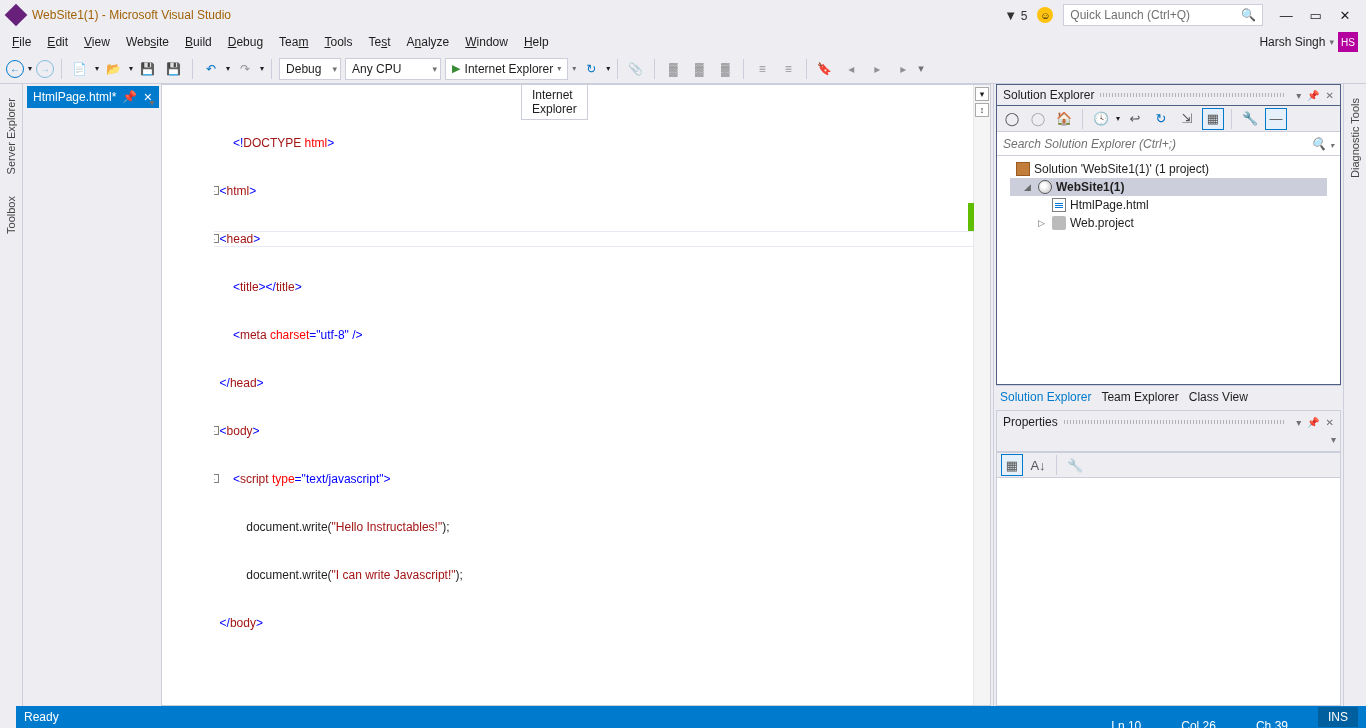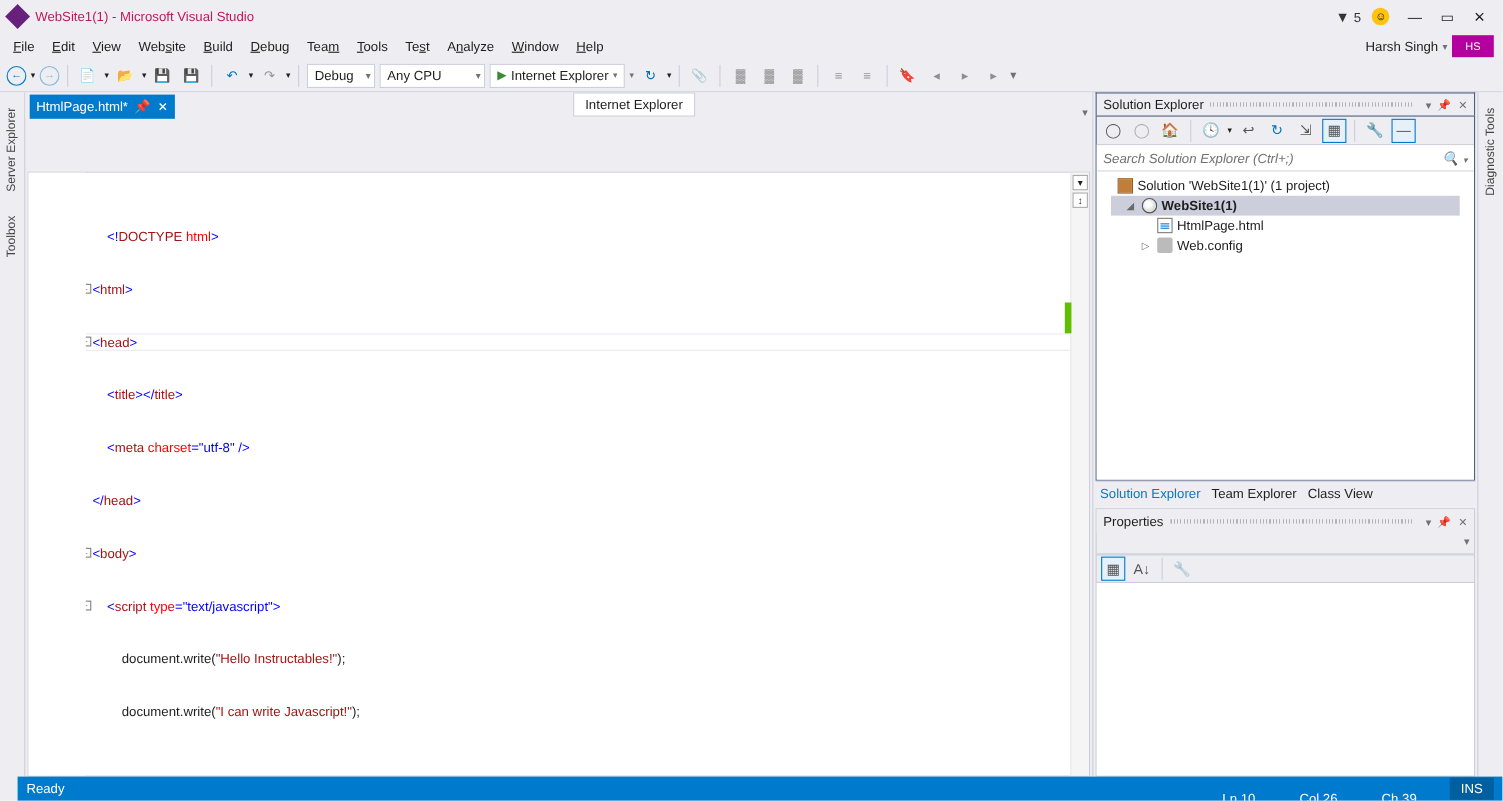--- a/index.html
+++ b/index.html
@@ -1,54 +1,54 @@
 <!DOCTYPE html>
 <html><head>
 <meta charset="utf-8">
 <style>
 * { margin: 0; padding: 0; box-sizing: border-box; font-family: 'Segoe UI', Tahoma, sans-serif; font-size: 12px; }
 body { background: #eeeef2; color: #1e1e1e; overflow: hidden; width: 1366px; height: 728px; position: relative; }
 
 
 .titlebar { height: 30px; display: flex; align-items: center; padding: 0 8px; background: #eeeef2; }
 .titlebar .vs-logo { width: 16px; height: 16px; background: #68217a; transform: rotate(45deg); margin-right: 8px; }
-.titlebar .title { color: #be185d; }
+.titlebar .title { color: #a16207; }
 .titlebar .right { margin-left: auto; display: flex; align-items: center; gap: 10px; }
 .flag { font-size: 13px; color: #333; }
 .smiley { width: 16px; height: 16px; border-radius: 50%; background: #ffc20e; display: inline-flex; align-items: center; justify-content: center; font-size: 10px; }
 .quick-launch { width: 200px; height: 22px; border: 1px solid #cccedb; background: #fff; padding: 0 6px; display: flex; align-items: center; color: #717171; justify-content: space-between; }
 .win-controls span { display: inline-block; width: 26px; text-align: center; font-size: 13px; color: #1e1e1e; cursor: default; }
 
 
 .menubar { height: 24px; display: flex; align-items: center; padding: 0 4px; }
 .menubar .item { padding: 2px 8px; text-decoration: none; color: #1e1e1e; }
 .menubar .item u { text-decoration: underline; }
 .menubar .user { margin-left: auto; display: flex; align-items: center; gap: 4px; padding-right: 4px; }
-.user-badge { width: 38px; height: 20px; background: #b4009e; color: #fff; font-size: 10px; display: inline-flex; align-items: center; justify-content: center; }
+.user-badge { width: 20px; height: 20px; background: #b4009e; color: #fff; font-size: 10px; display: inline-flex; align-items: center; justify-content: center; }
 
 
 .toolbar { height: 30px; border-bottom: 1px solid #cccedb; display: flex; align-items: center; padding: 0 6px; gap: 4px; background: #eeeef2; }
 .tbtn { width: 22px; height: 22px; display: inline-flex; align-items: center; justify-content: center; color: #1e1e1e; border: 1px solid transparent; }
 .tsep { width: 1px; height: 20px; background: #cccedb; margin: 0 3px; }
 .tdrop { height: 22px; border: 1px solid #cccedb; background: #fff; padding: 0 16px 0 6px; display: inline-flex; align-items: center; min-width: 62px; position: relative; }
 .tdrop::after { content: "▾"; position: absolute; right: 3px; font-size: 9px; color: #717171; }
 .play-btn { background: #fff; border: 1px solid #cccedb; height: 22px; display: inline-flex; align-items: center; padding: 0 6px; gap: 4px; }
 .play-btn .tri { color: #388a34; font-size: 11px; }
 .nav-circle { width: 18px; height: 18px; border-radius: 50%; border: 1px solid #007acc; display: inline-flex; align-items: center; justify-content: center; color: #007acc; font-size: 10px; }
 .dim { opacity: 0.45; }
 
 
 .main-area { position: absolute; top: 84px; bottom: 22px; left: 0; right: 0; display: flex; }
 
 
 .left-collapsed { width: 23px; background: #eeeef2; border-right: 1px solid #cccedb; display: flex; flex-direction: column; align-items: center; padding-top: 4px; gap: 2px; }
 .vtab { writing-mode: vertical-rl; transform: rotate(180deg); font-size: 11px; padding: 10px 3px; background: #eeeef2; color: #444; }
 
 
-.center-col { flex: 1; display: flex; flex-direction: column; min-width: 0; gap: 48px; }
+.center-col { flex: 1; display: flex; flex-direction: row; min-width: 0; }
 
 
 .doctabs { height: 24px; display: flex; align-items: flex-end; background: #eeeef2; position: relative; }
 .doctab { height: 22px; background: #007acc; color: #fff; display: flex; align-items: center; padding: 0 6px; gap: 6px; font-size: 12px; margin-left: 4px;}
 .doctab .close { font-size: 11px; }
 .doctabs .drop { position: absolute; right: 4px; font-size: 10px; color: #717171; }
 
 
 .editor-wrap { flex: 1; display: flex; border: 1px solid #cccedb; background: #fff; margin: 0 2px; position: relative; }
 .gutter { width: 52px; background: #fff; border-right: 0; position: relative; }
@@ -79,21 +79,21 @@
 .tree-row .icon { width: 14px; height: 14px; display: inline-block; }
 .ic-sln { background: linear-gradient(#c27d3a,#c27d3a); border: 1px solid #9a5b20; }
 .ic-globe { border: 1px solid #555; border-radius: 50%; background: radial-gradient(circle at 40% 40%, #fff 20%, #ddd 60%); }
 .ic-html { border: 1px solid #7d7d7d; background: linear-gradient(#fff,#fff); position: relative; }
 .ic-html::after { content: ""; position: absolute; left: 2px; top: 4px; width: 8px; height: 1px; background: #0078d7; box-shadow: 0 2px 0 #0078d7, 0 4px 0 #0078d7; }
 .ic-wrench { width:14px; height:14px; background: #bbb; border-radius: 2px; }
 .arrow { font-size: 9px; color: #6a6a6a; width: 10px; }
 .sln-tabs { height: 22px; display: flex; align-items: center; border-top: 1px solid #cccedb; padding: 0 4px; gap: 10px; margin: 0 2px; font-size: 11px;}
 .sln-tabs .active { color: #007acc; }
 
-.props-panel { height: 244px; border: 1px solid #cccedb; margin: 3px 2px 0 2px; display: flex; flex-direction: column; }
+.props-panel { height: 296px; border: 1px solid #cccedb; margin: 3px 2px 0 2px; display: flex; flex-direction: column; }
 .props-tools { height: 26px; display: flex; align-items: center; gap: 4px; padding: 0 4px; border-top: 1px solid #cccedb; border-bottom: 1px solid #cccedb; }
 .props-grid { flex: 1; background: #fff; }
 .props-combo { height: 20px; border-bottom: 1px solid #cccedb; position: relative; }
 .props-combo::after { content: "▾"; position: absolute; right: 4px; top: 2px; font-size: 10px; color: #717171; }
 
 
 .right-collapsed { width: 23px; background: #eeeef2; border-left: 1px solid #cccedb; display: flex; flex-direction: column; align-items: center; padding-top: 4px; }
 
 
 .statusbar { position: absolute; bottom: 0; left: 16px; right: 0; height: 22px; background: #007acc; color: #fff; display: flex; align-items: center; padding: 0 8px; font-size: 12px; }
@@ -107,20 +107,24 @@
 </style>
 </head>
 <body>
 
 <div class="titlebar">
   <div class="vs-logo"></div>
   <span class="title">WebSite1(1) - Microsoft Visual Studio</span>
   <div class="right">
     <span class="flag">▼ <span>5</span></span>
     <span class="smiley">☺</span>
+    <div class="quick-launch">
+      <span>Quick Launch (Ctrl+Q)</span>
+      <span>🔍</span>
+    </div>
     <div class="win-controls">
       <span>—</span>
       <span>▭</span>
       <span>✕</span>
     </div>
   </div>
 </div>
 
 <div class="menubar">
   <span class="item"><u>F</u>ile</span>
@@ -211,20 +215,21 @@
         <div class="ln"><span class="blue">    </span><span class="blue">&lt;!</span><span class="brown">DOCTYPE</span><span> </span><span class="red">html</span><span class="blue">&gt;</span></div>
         <div class="ln"><span class="fold">-</span><span class="blue">&lt;</span><span class="brown">html</span><span class="blue">&gt;</span></div>
         <div class="ln"><span class="fold">-</span><span class="blue">&lt;</span><span class="brown">head</span><span class="blue">&gt;</span></div>
         <div class="ln"><span>    </span><span class="blue">&lt;</span><span class="brown">title</span><span class="blue">&gt;&lt;/</span><span class="brown">title</span><span class="blue">&gt;</span></div>
         <div class="ln"><span>    </span><span class="blue">&lt;</span><span class="brown">meta</span><span> </span><span class="red">charset</span><span class="blue">="utf-8"</span><span class="blue"> /&gt;</span></div>
         <div class="ln"><span class="blue">&lt;/</span><span class="brown">head</span><span class="blue">&gt;</span></div>
         <div class="ln"><span class="fold">-</span><span class="blue">&lt;</span><span class="brown">body</span><span class="blue">&gt;</span></div>
         <div class="ln"><span class="fold">-</span><span>    </span><span class="blue">&lt;</span><span class="brown">script</span><span> </span><span class="red">type</span><span class="blue">="text/javascript"</span><span class="blue">&gt;</span></div>
         <div class="ln"><span>        </span><span>document.write(</span><span class="brown">"Hello Instructables!"</span><span>);</span></div>
         <div class="ln"><span>        </span><span>document.write(</span><span class="brown">"I can write Javascript!"</span><span>);</span></div>
+        <div class="ln"><span class="blue">&lt;/</span><span class="brown">body</span><span class="blue">&gt;</span></div>
         
       </div>
       <div class="editor-scroll">
         <div class="scroll-nav">▾</div>
         <div class="scroll-nav">↕</div>
         <div class="green-tick"></div>
       </div>
     </div>
 
   </div>
@@ -265,21 +270,21 @@
           <span class="icon ic-globe"></span>
           <b>WebSite1(1)</b>
         </div>
         <div class="tree-row" style="padding-left:42px">
           <span class="icon ic-html"></span>
           <span>HtmlPage.html</span>
         </div>
         <div class="tree-row" style="padding-left:28px">
           <span class="arrow">▷</span>
           <span class="icon ic-wrench"></span>
-          <span>Web.config</span>
+          <span>Web.project</span>
         </div>
       </div>
     </div>
     <div class="sln-tabs">
       <span class="active">Solution Explorer</span>
       <span>Team Explorer</span>
       <span>Class View</span>
     </div>
 
     <div class="props-panel">

